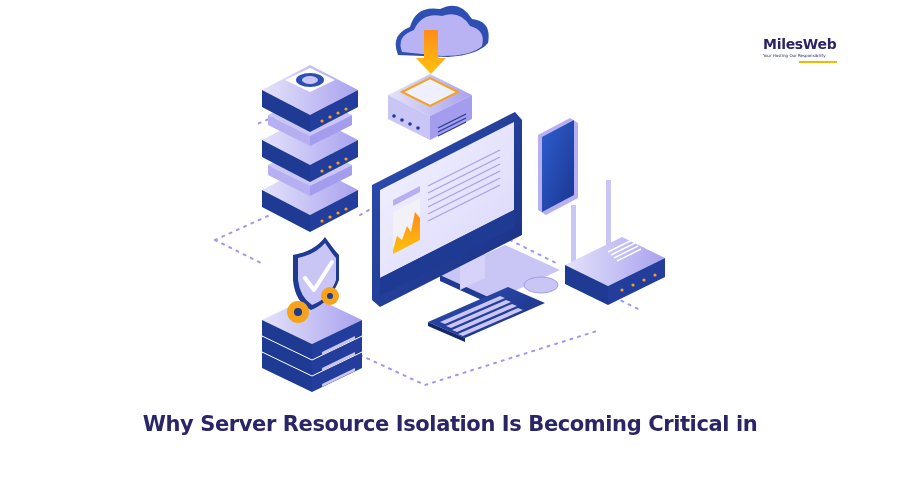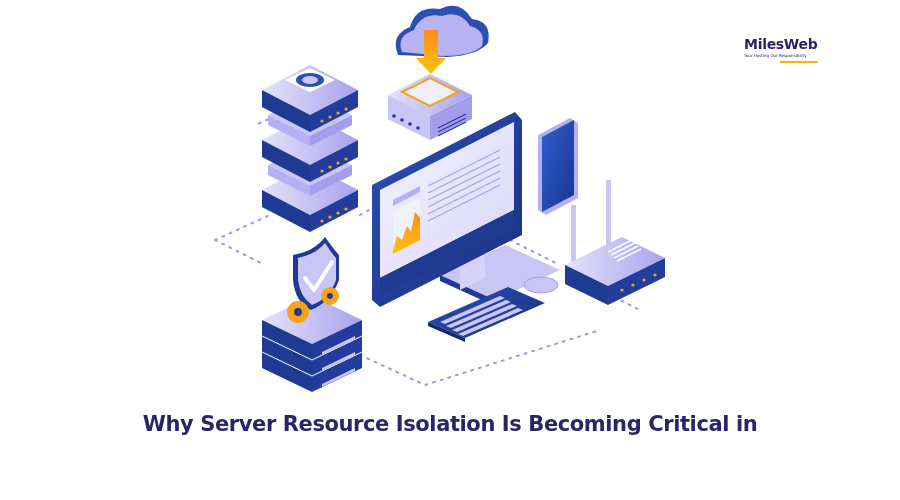--- a/index.html
+++ b/index.html
@@ -1,17 +1,17 @@
 <!DOCTYPE html>
 <html><head>
 <meta charset="utf-8">
 <style>
   html, body { margin: 0; padding: 0; }
   body { width: 900px; height: 500px; background: #ffffff; position: relative; overflow: hidden; font-family: "DejaVu Sans", sans-serif; }
-  .logo { position: absolute; left: 744px; top: 36px; width: 90px; text-align: left; }
+  .logo { position: absolute; left: 763px; top: 36px; width: 90px; text-align: left; }
   .logo-name { font-family: "DejaVu Sans", sans-serif; font-weight: bold; font-size: 14px; color: #2a2566; letter-spacing: -0.3px; line-height: 16px; }
   .logo-tag { font-size: 4px; color: #2a2566; line-height: 6px; margin-top: 1px; }
   .logo-line { width: 38px; height: 2px; background: #f5b800; margin-left: 36px; margin-top: 2px; }
   .illus { position: absolute; left: 0; top: 0; width: 900px; height: 400px; }
   .title { position: absolute; left: 0; top: 408px; width: 900px; text-align: center; color: #2a2566; font-family: "DejaVu Sans", sans-serif; font-weight: bold; font-size: 21px; line-height: 32px; letter-spacing: -0.4px; }
 </style>
 </head>
 <body>
 
 <div class="logo">

